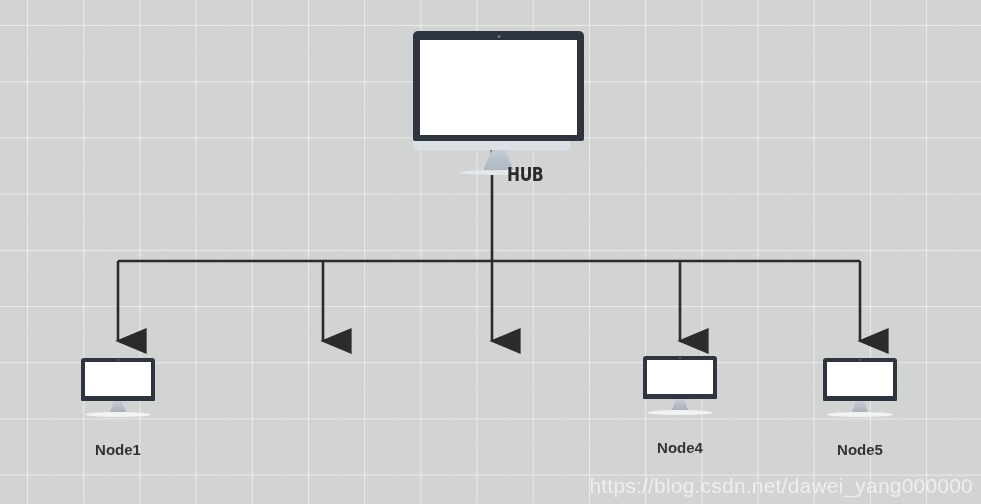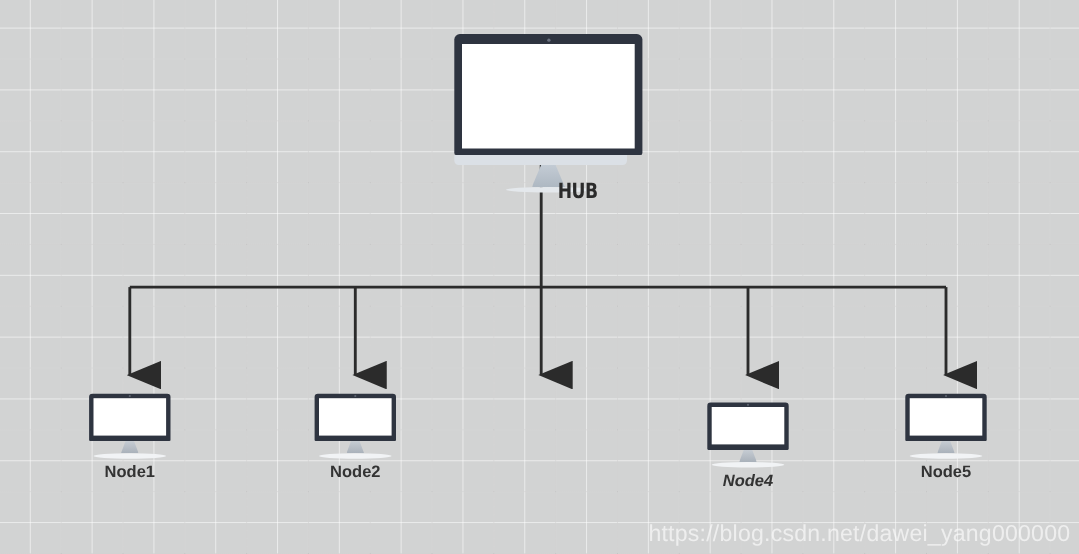--- a/index.html
+++ b/index.html
@@ -139,21 +139,21 @@
     clip-path: polygon(26% 0%, 74% 0%, 100% 100%, 0% 100%);
   }
   .node-foot {
     width: 66px;
     height: 5px;
     margin: 0 auto;
     border-radius: 50%;
     background: #f1f3f5;
   }
   .node-caption {
-    margin-top: 4px;
+    margin-top: 24px;
     font-family: "Liberation Sans", sans-serif;
     font-weight: bold;
     font-size: 15px;
     color: #333333;
   }
 
   
   .watermark {
     position: absolute;
     right: 8px;
@@ -203,32 +203,23 @@
   <div class="node" style="left:70px; top:358px;">
     <div class="node-bezel">
       <div class="node-webcam"></div>
       <div class="node-screen"></div>
     </div>
     <div class="node-neck"></div>
     <div class="node-foot"></div>
     <div class="node-caption">Node1</div>
   </div>
 
-  <div class="node" style="left:275px; top:358px;">
-    <div class="node-bezel">
-      <div class="node-webcam"></div>
-      <div class="node-screen"></div>
-    </div>
-    <div class="node-neck"></div>
-    <div class="node-foot"></div>
-    <div class="node-caption">Node2</div>
-  </div>
-
-
-  <div class="node" style="left:632px; top:366px;font-style:italic;">
+
+
+  <div class="node" style="left:632px; top:356px;">
     <div class="node-bezel">
       <div class="node-webcam"></div>
       <div class="node-screen"></div>
     </div>
     <div class="node-neck"></div>
     <div class="node-foot"></div>
     <div class="node-caption">Node4</div>
   </div>
 
   <div class="node" style="left:812px; top:358px;">

